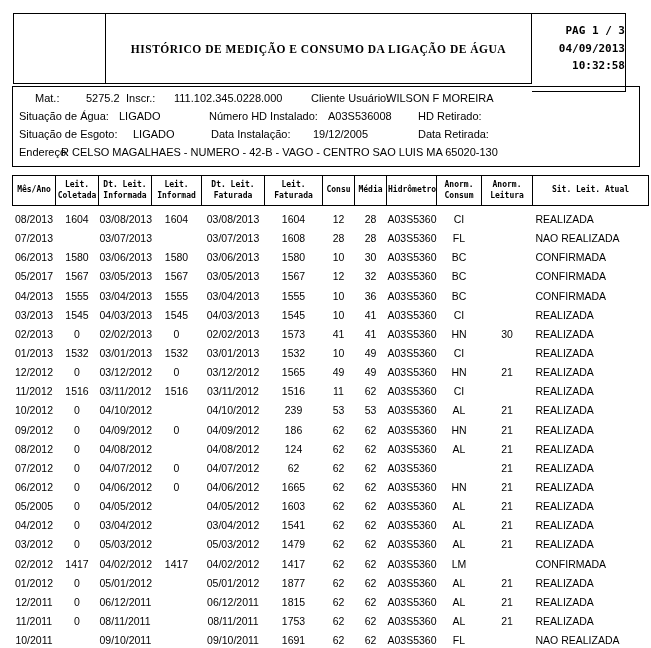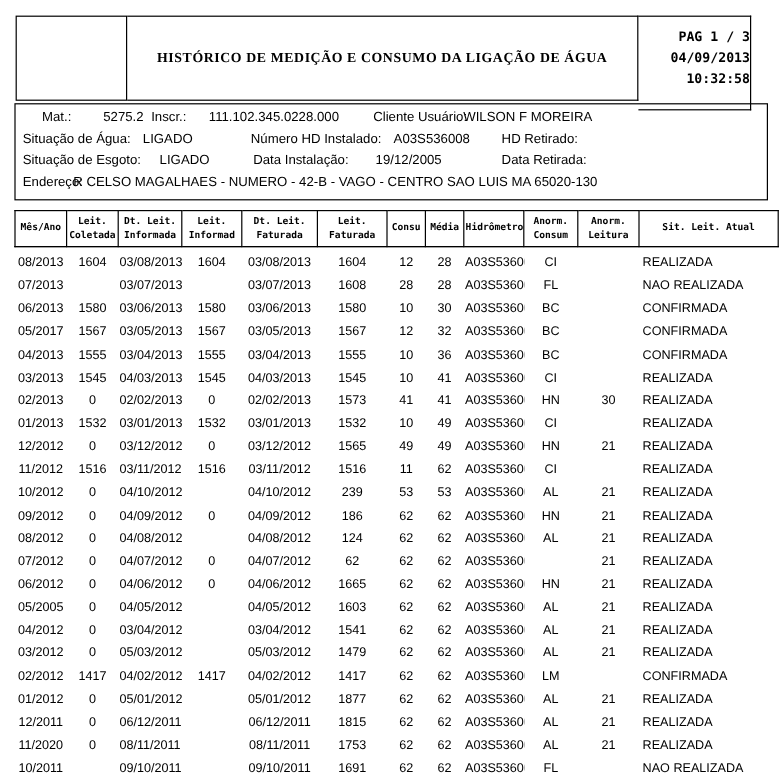--- a/index.html
+++ b/index.html
@@ -421,21 +421,21 @@
             <td>06/12/2011</td>
             <td>1815</td>
             <td>62</td>
             <td>62</td>
             <td>A03S536008</td>
             <td>AL</td>
             <td>21</td>
             <td class="left">REALIZADA</td>
           </tr>
           <tr>
-            <td>11/2020</td>
+            <td>11/2011</td>
             <td>0</td>
             <td>08/11/2011</td>
             <td></td>
             <td>08/11/2011</td>
             <td>1753</td>
             <td>62</td>
             <td>62</td>
             <td>A03S536008</td>
             <td>AL</td>
             <td>21</td>

